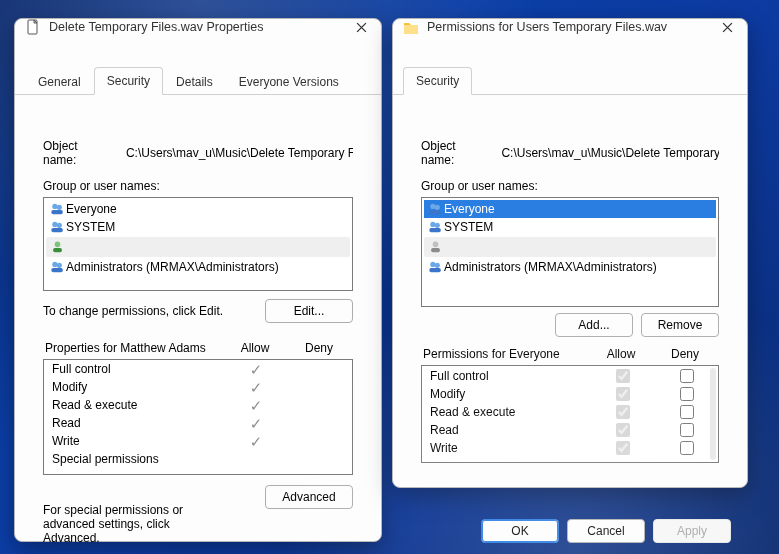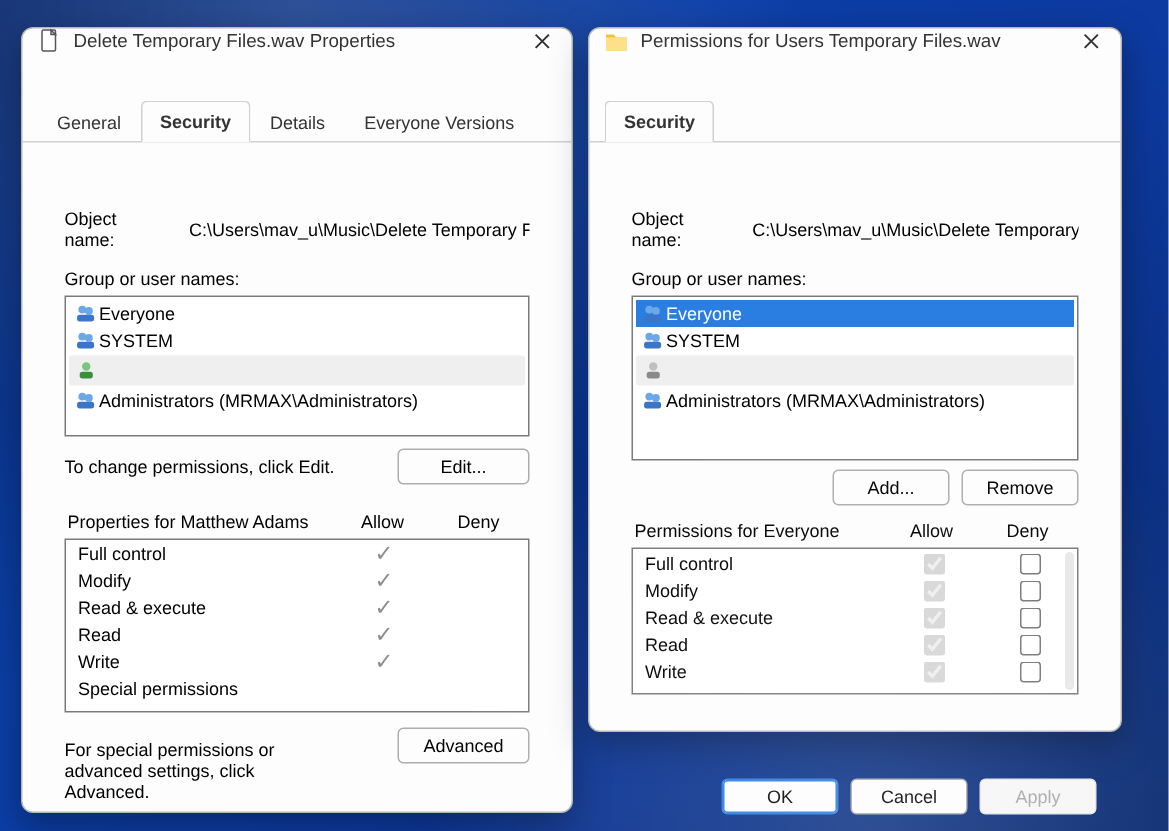--- a/index.html
+++ b/index.html
@@ -54,21 +54,20 @@
     border:1px solid transparent;
     border-bottom:none;
     margin-bottom:-1px;
   }
   .tab.active {
     background:#fdfdfd;
     border-color:#d0d0d0;
     border-top-left-radius:4px; border-top-right-radius:4px;
     position:relative; z-index:2;
     border-bottom:1px solid #fdfdfd;
-    font-weight:bold;
   }
 
   .panel { padding: 12px 28px; flex:1; display:flex; flex-direction:column; }
   .row { display:flex; align-items:center; margin-bottom:8px; }
   .label { color:#000; }
   .obj-path { margin-left:22px; white-space:nowrap; overflow:hidden; }
 
   .listbox {
     border:1px solid #7a7a7a;
     background:#fff;
@@ -106,21 +105,21 @@
   }
   .perm-row {
     display:grid; grid-template-columns: 1fr 64px 64px;
     align-items:center; height:18px; padding-left:8px;
   }
   .perm-row .cell { display:flex; justify-content:center; }
   .tick { color:#8d8d8d; font-size:15px; line-height:1; }
   input.cb { width:14px; height:14px; accent-color:#2a7de1; }
   input.cb[disabled] { opacity:0.9;}
 
-  .foot-note { font-size:12px; margin-top:8px; max-width:60%;}
+  .foot-note { font-size:12px; margin-top:18px; max-width:60%;}
   .dlg-buttons {
     display:flex; justify-content:flex-end; gap:8px;
     padding: 12px 16px 16px;
   }
   .scrollhint {
     position:absolute; right:2px; top:2px; bottom:2px; width:6px;
     background: #e8e8e8; border-radius:3px;
   }
   .perm-wrap { position:relative; }
 

